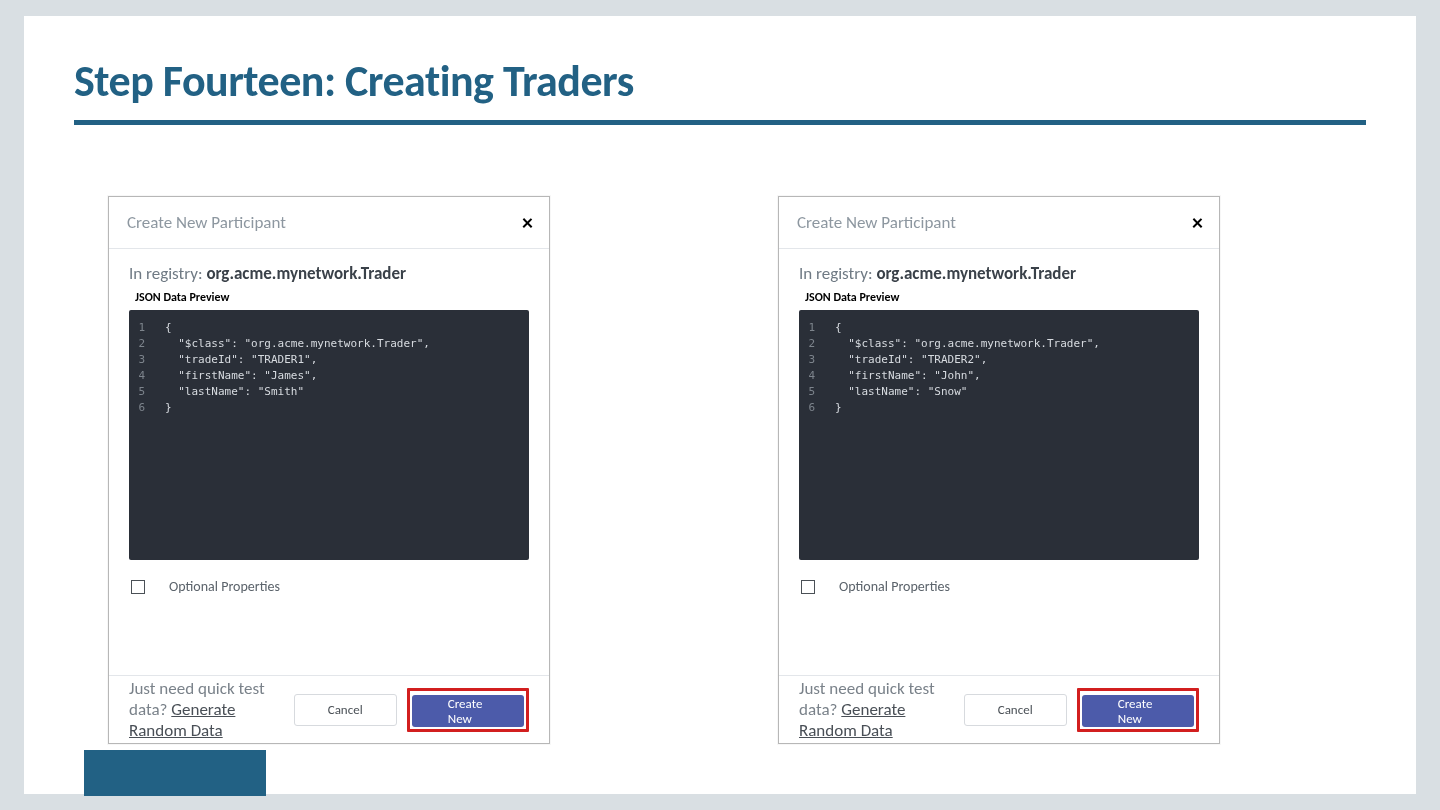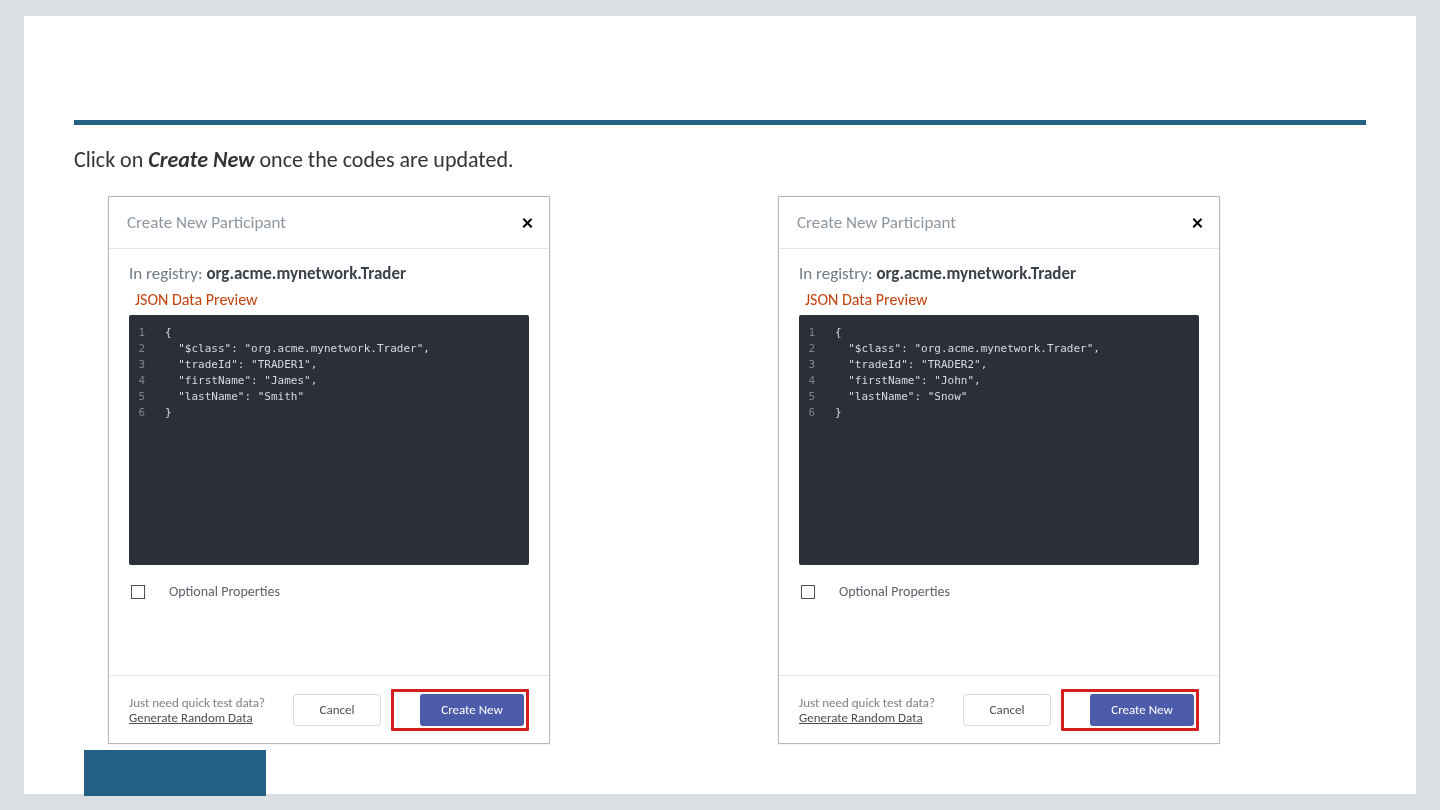--- a/index.html
+++ b/index.html
@@ -73,24 +73,25 @@
   }
 
   .dlg-body { padding: 14px 20px 0 20px; }
   .registry-line {
     color: #6f7a84;
     font-size: 17px;
     margin-bottom: 6px;
   }
   .registry-line b { color: #3a4149; font-weight: 700; }
   .json-preview-label {
-    color: #c2410c;
-    font-size: 16px;
+    color: #000000;
+    font-size: 12px;
     margin-left: 6px;
     margin-bottom: 6px;
+    font-weight: bold;
   }
 
   .code-block {
     background: #2a2f38;
     color: #d7dbe0;
     font-family: "Consolas", "Menlo", monospace;
     font-size: 11px;
     line-height: 1.45;
     height: 250px;
     border-radius: 2px;
@@ -127,38 +128,37 @@
     left: 0; right: 0; bottom: 0;
     height: 68px;
     border-top: 1px solid #e3e6ea;
     display: flex;
     align-items: center;
     justify-content: space-between;
     padding: 0 20px;
   }
   .quick-data {
     color: #7a828a;
-    font-size: 13px;
+    font-size: 17px;
   }
   .gen-link {
     color: #494f56;
     text-decoration: underline;
     cursor: pointer;
   }
   .footer-btns { display: flex; align-items: center; gap: 10px; }
   .btn {
     height: 32px;
-    padding: 0 20px;
+    padding: 0 36px;
     display: inline-flex;
     align-items: center;
     justify-content: center;
     font-size: 13px;
     border-radius: 3px;
     cursor: pointer;
-    margin-left: 24px;
   }
   .btn.cancel {
     background: #fff;
     color: #4a5056;
     border: 1px solid #d7dade;
     min-width: 88px;
   }
   .btn.primary {
     background: #4c5baa;
     color: #fff;
@@ -178,25 +178,23 @@
     width: 182px;
     height: 46px;
     background: #226184;
   }
 </style>
 </head>
 <body>
 
 <div class="slide">
 
+  <div class="title">Step Fourteen: Creating Traders</div>
   <div class="rule"></div>
 
-  <div class="instruction">
-    <span>Click on </span><span class="bi">Create New</span><span> once the codes are updated.</span>
-  </div>
 
   <div class="dialog left">
     <div class="dlg-header">
       <div class="dlg-title">Create New Participant</div>
       <div class="close-x">×</div>
     </div>
     <div class="dlg-body">
       <div class="registry-line">
         <span>In registry: </span><b>org.acme.mynetwork.Trader</b>
       </div>

